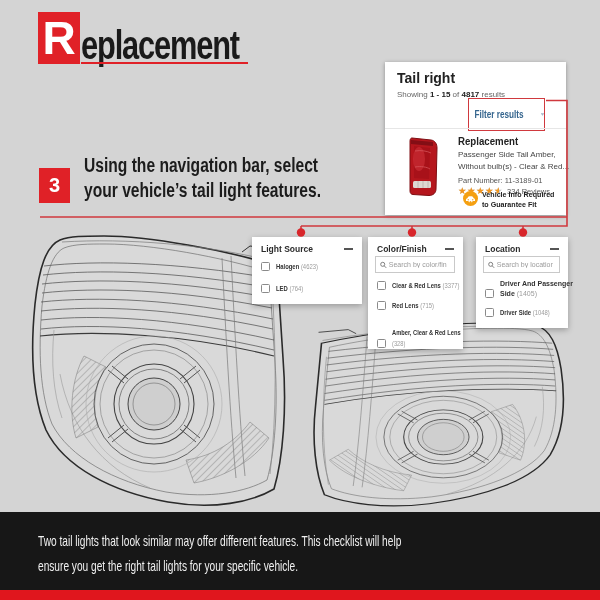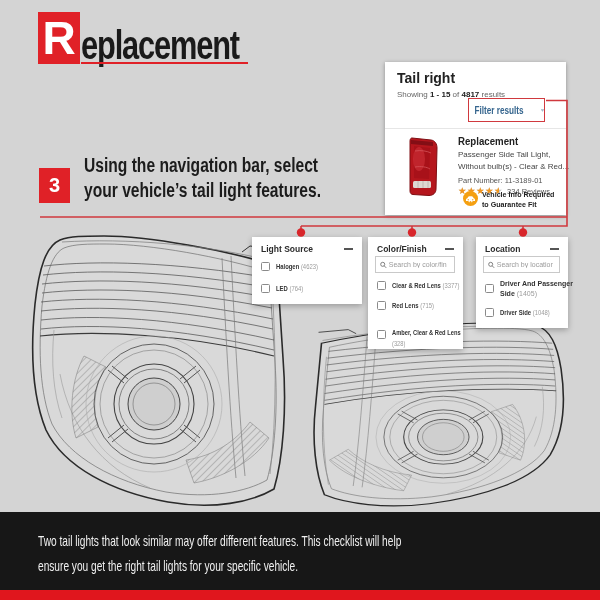--- a/index.html
+++ b/index.html
@@ -15,21 +15,21 @@
   .step-square{position:absolute;left:39px;top:168px;width:31px;height:35px;background:#e02127;z-index:4;
           color:#fff;font-weight:bold;font-size:20px;line-height:35px;text-align:center;}
   .step-text{position:absolute;left:84px;top:153px;z-index:4;font-weight:bold;font-size:20px;line-height:25px;
           transform:scaleX(.78);transform-origin:0 0;white-space:nowrap;color:#1c1c1c;}
   
   .card{position:absolute;left:385px;top:62px;width:181px;height:153px;background:#fff;z-index:5;
         box-shadow:0 1px 4px rgba(0,0,0,.35);}
   .card-title{position:absolute;left:12px;top:8px;font-size:14px;font-weight:bold;color:#222;}
   .card-showing{position:absolute;left:12px;top:28px;font-size:8px;color:#666;white-space:nowrap;}
   .card-showing b{color:#222;}
-  .filter-btn{position:absolute;left:83px;top:36px;width:77px;height:24px;box-sizing:border-box;
+  .filter-btn{position:absolute;left:83px;top:36px;width:77px;height:33px;box-sizing:border-box;
         border:1.6px solid #d0393e;display:flex;align-items:center;justify-content:center;gap:12px;cursor:pointer;}
   .filter-label{color:#35658e;font-weight:bold;font-size:10px;white-space:nowrap;
         transform:scaleX(.82);transform-origin:50% 50%;}
   .card-divider{position:absolute;left:0;top:66px;width:100%;height:1px;background:#e6e6e6;}
   .thumb{position:absolute;left:20px;top:75px;width:34px;height:62px;}
   .p-brand{position:absolute;left:73px;top:73px;font-size:10.5px;font-weight:bold;color:#222;
         transform:scaleX(.92);transform-origin:0 0;white-space:nowrap;}
   .p-desc1{position:absolute;left:73px;top:88px;font-size:8px;color:#454545;white-space:nowrap;}
   .p-desc2{position:absolute;left:73px;top:100px;font-size:8px;color:#454545;white-space:nowrap;}
   .p-part{position:absolute;left:73px;top:114px;font-size:7.5px;color:#555;white-space:nowrap;}
@@ -42,21 +42,21 @@
         transform:scaleX(.95);transform-origin:0 0;white-space:nowrap;}
   
   .panel{position:absolute;background:#fff;z-index:5;box-shadow:0 2px 6px rgba(0,0,0,.28);}
   .panel-title{position:absolute;left:9px;top:7px;font-size:8.5px;font-weight:bold;color:#2b2b2b;white-space:nowrap;}
   .panel-minus{position:absolute;right:9px;top:11px;width:9px;height:1.6px;background:#555;cursor:pointer;}
   .searchbox{position:absolute;left:7px;top:19px;height:17px;box-sizing:border-box;border:1px solid #c9c9c9;
         background:#fff;display:flex;align-items:center;padding:0 4px;gap:0;}
   .searchbox input{border:none;outline:none;width:100%;font-size:7px;color:#666;
         font-family:"Liberation Sans",sans-serif;background:transparent;}
   .searchbox input::placeholder{color:#9a9a9a;}
-  .opt{position:absolute;display:flex;align-items:center;gap:6px;cursor:pointer;}
+  .opt{position:absolute;display:flex;align-items:flex-end;gap:6px;cursor:pointer;}
   .cbx{width:9px;height:9px;box-sizing:border-box;border:1.3px solid #8a8a8a;border-radius:1.5px;background:#fff;
         flex:0 0 auto;margin-top:0;}
   .opt-text{display:inline-block;font-size:7.2px;font-weight:bold;color:#333;white-space:nowrap;
         transform:scaleX(.82);transform-origin:0 50%;line-height:9px;}
   .opt-text .cnt{font-weight:normal;color:#9b9b9b;}
   .opt-text-wrap{display:inline-block;font-size:7px;font-weight:bold;color:#333;width:80px;line-height:9.5px;}
   .opt-text-wrap .cnt{font-weight:normal;color:#9b9b9b;}
   .opt-cnt-line{font-size:7px;font-weight:normal;color:#9b9b9b;line-height:9px;transform:scaleX(.82);
         transform-origin:0 50%;}
   
@@ -155,21 +155,21 @@
       <path d="M9,9 L25,11 L24,42 L9,41 Z" fill="#9c0f16" opacity=".55"></path>
       <ellipse cx="14" cy="22" rx="6" ry="12" fill="#d4353c" opacity=".55"></ellipse>
       <path d="M10,14 C16,13 22,14 26,16" fill="none" stroke="#d95a60" stroke-width=".7"></path>
       <path d="M10,30 C16,29 22,30 25,32" fill="none" stroke="#d95a60" stroke-width=".7"></path>
       <rect x="8" y="44" width="18" height="7" rx="1.5" fill="#ded8d2"></rect>
       <line x1="13" y1="44" x2="13" y2="51" stroke="#b9b1aa" stroke-width=".8"></line>
       <line x1="18" y1="44" x2="18" y2="51" stroke="#b9b1aa" stroke-width=".8"></line>
       <line x1="23" y1="44" x2="23" y2="51" stroke="#b9b1aa" stroke-width=".8"></line>
     </svg>
     <div class="p-brand">Replacement</div>
-    <div class="p-desc1">Passenger Side Tail Light,</div>
+    <div class="p-desc1">Passenger Side Tail Amber,</div>
     <div class="p-desc2">Without bulb(s) - Clear &amp; Red...</div>
     <div class="p-part">Part Number: 11-3189-01</div>
     <div class="p-rating">
       <span class="stars">
         <span>★★★★★</span>
         <span class="stars-fill" style="width: 90%;">★★★★★</span>
       </span>
       <span class="p-reviews">334 Reviews</span>
     </div>
     <svg class="fit-circle" viewBox="0 0 16 16">

